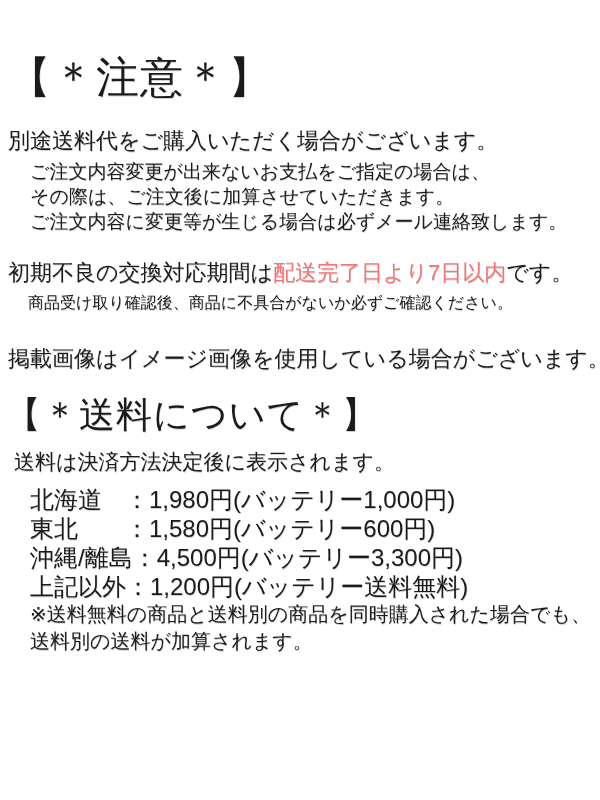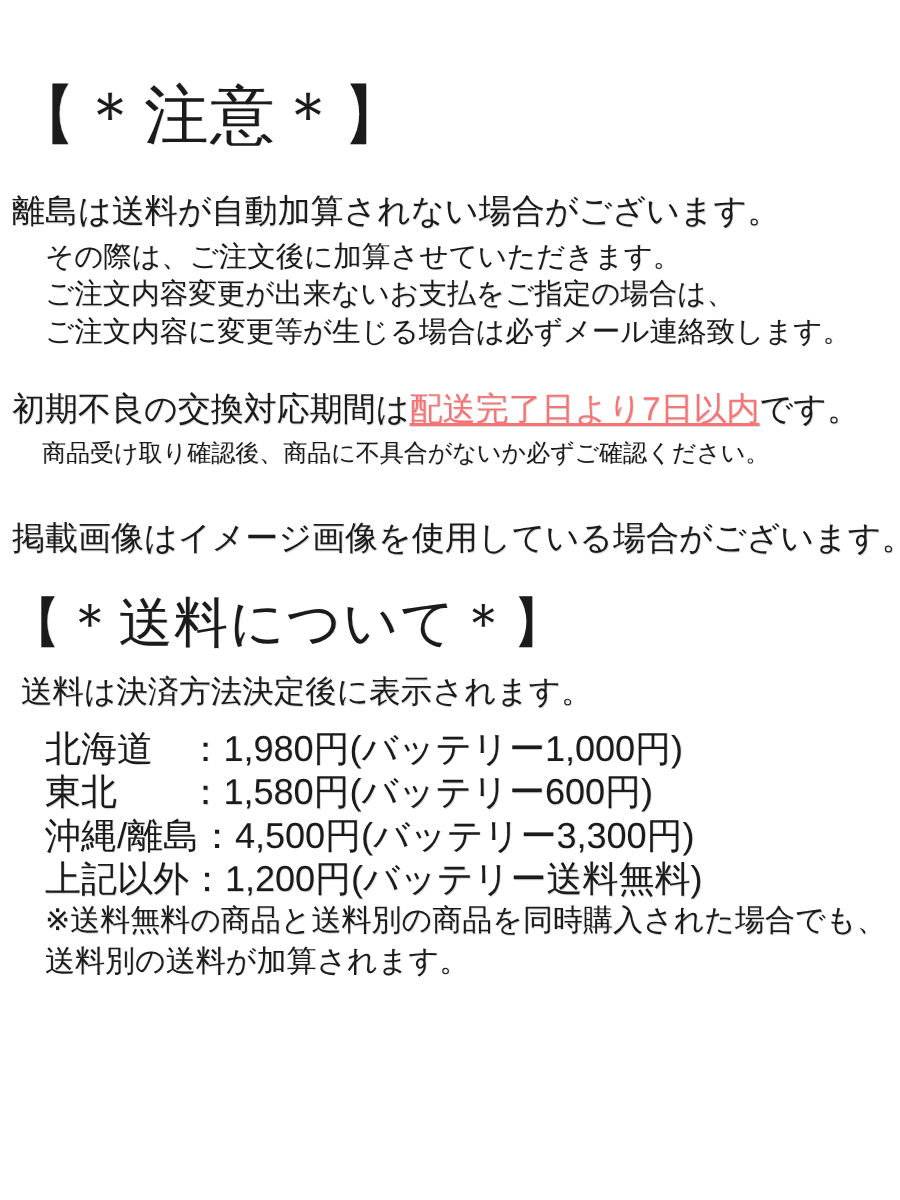--- a/index.html
+++ b/index.html
@@ -17,36 +17,36 @@
   .defect-detail{font-size:16px;margin:6px 0 0 28px;line-height:1.25;}
   .mt-image{margin-top:32px;}
   .image-detail{font-size:18px;margin:7px 0 0 22px;line-height:1.25;}
   .h2{font-size:36px;font-weight:500;margin:21px 0 0 5px;line-height:1.2;letter-spacing:1px;}
   .shipping-lead{font-size:21px;margin:13px 0 0 14px;line-height:1.25;}
   .fees{font-size:24px;margin:9px 0 0 30px;}
   .fee-row{line-height:29px;}
   .fee-row .region{display:inline-block;min-width:95px;}
   .notes{font-size:20px;margin:0 0 0 30px;}
   .notes .note-line{line-height:27px;}
-  .red{color:#f87474;text-decoration:underline;}
+  .red{color:#f87474;}
   .car{position:absolute;top:659px;right:2px;width:116px;height:102px;}
   .car svg{display:block;width:100%;height:100%;}
 </style>
 </head>
 <body>
 
 <div class="page">
 
   <h1 class="h1">【＊注意＊】</h1>
 
-  <p class="lead">離島は送料が自動加算されない場合がございます。</p>
+  <p class="lead">別途送料代をご購入いただく場合がございます。</p>
 
   <div class="indent19">
+    <div class="line">ご注文内容変更が出来ないお支払をご指定の場合は、</div>
     <div class="line">その際は、ご注文後に加算させていただきます。</div>
-    <div class="line">ご注文内容変更が出来ないお支払をご指定の場合は、</div>
     <div class="line">ご注文内容に変更等が生じる場合は必ずメール連絡致します。</div>
   </div>
 
   <p class="lead mt-defect"><span>初期不良の交換対応期間は</span><span class="red">配送完了日より7日以内</span><span>です。</span></p>
 
   <p class="defect-detail">商品受け取り確認後、商品に不具合がないか必ずご確認ください。</p>
 
   <p class="lead mt-image">掲載画像はイメージ画像を使用している場合がございます。</p>
 
 

